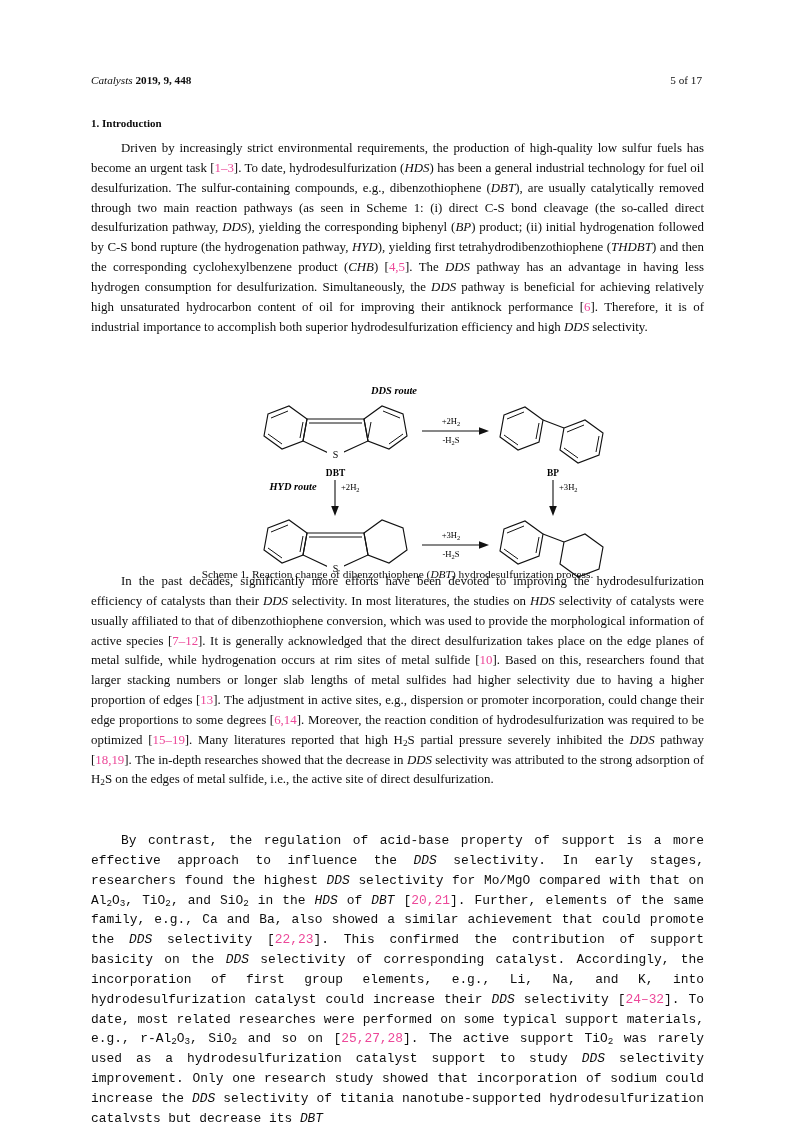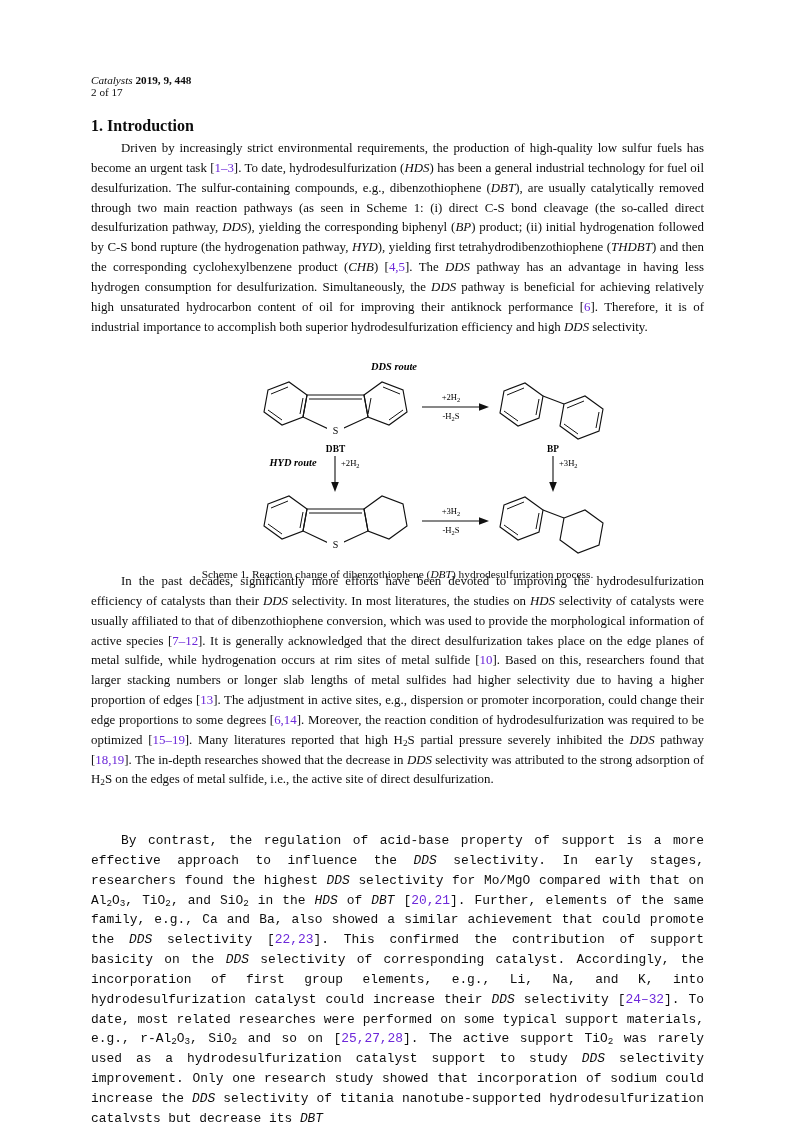--- a/index.html
+++ b/index.html
@@ -24,60 +24,59 @@
   .runhead {
     position: absolute;
     left: 91px;
     right: 91px;
     top: 74px;
     height: 16px;
     display: flex;
     justify-content: space-between;
     align-items: baseline;
     font-size: 11.2px;
-    flex-direction: column;
   }
   .runhead-left { white-space: nowrap; }
   .runhead-left .jname { font-style: italic; }
   .runhead-left .jvol { font-weight: bold; }
   .runhead-right { white-space: nowrap; font-size: 11.2px; }
 
   
   .sec-heading {
     position: absolute;
     left: 91px;
     top: 117px;
-    font-size: 16px;
+    font-size: 11px;
     font-weight: bold;
   }
   .para {
     position: absolute;
     left: 91px;
     width: 613px;
     text-align: justify;
     text-justify: inter-word;
     font-size: 12.9px;
     line-height: 19.85px;
     hyphens: none;
   }
   .para .ind { display: inline-block; width: 30px; }
   i { font-style: italic; }
   b { font-weight: normal; }
-  .ref { color: #6d28d9; }
+  .ref { color: #ec4899; }
   sub { font-size: 0.72em; vertical-align: -0.25em; line-height: 0; }
 
   #para-1 { top: 139px; }
   #para-2 { top: 572px; }
   #para-3 { top: 831px; font-family: Liberation Mono, monospace; }
 
   
   .scheme {
     position: absolute;
     left: 91px;
-    top: 356px;
+    top: 380px;
     width: 613px;
     height: 198px;
   }
   .scheme svg { display: block; }
   .scheme-caption {
     position: absolute;
     left: 91px;
     top: 566px;
     width: 613px;
     font-size: 11.4px;
@@ -116,21 +115,21 @@
   .bond-inner { stroke: #111111; stroke-width: 1.0; fill: none; }
   .arrow-line { stroke: #111111; stroke-width: 1.1; fill: none; }
 </style>
 </head>
 <body>
 
 <div class="page">
 
   <div class="runhead">
     <div class="runhead-left"><span class="jname">Catalysts</span> <span class="jvol">2019</span><span class="jvol">, 9, 448</span></div>
-    <div class="runhead-right">2 of 17</div>
+    <div class="runhead-right">5 of 17</div>
   </div>
 
   <div class="sec-heading">1. Introduction</div>
 
   <div class="para" id="para-1"><span class="ind"></span><span>Driven by increasingly strict environmental requirements, the production of high-quality low sulfur fuels has become an urgent task [</span><span class="ref">1–3</span><span>]. To date, hydrodesulfurization (</span><i>HDS</i><span>) has been a general industrial technology for fuel oil desulfurization. The sulfur-containing compounds, e.g., dibenzothiophene (</span><i>DBT</i><span>), are usually catalytically removed through two main reaction pathways (as seen in Scheme 1: (i) direct C-S bond cleavage (the so-called direct desulfurization pathway, </span><i>DDS</i><span>), yielding the corresponding biphenyl (</span><i>BP</i><span>) product; (ii) initial hydrogenation followed by C-S bond rupture (the hydrogenation pathway, </span><i>HYD</i><span>), yielding first tetrahydrodibenzothiophene (</span><i>THDBT</i><span>) and then the corresponding cyclohexylbenzene product (</span><i>CHB</i><span>) [</span><span class="ref">4,5</span><span>]. The </span><i>DDS</i><span> pathway has an advantage in having less hydrogen consumption for desulfurization. Simultaneously, the </span><i>DDS</i><span> pathway is beneficial for achieving relatively high unsaturated hydrocarbon content of oil for improving their antiknock performance [</span><span class="ref">6</span><span>]. Therefore, it is of industrial importance to accomplish both superior hydrodesulfurization efficiency and high </span><i>DDS</i><span> selectivity.</span></div>
 
   <div class="scheme">
     <svg width="613" height="198" viewBox="0 0 613 198" xmlns="http://www.w3.org/2000/svg">
 
       <text class="route-label" x="303" y="14">DDS route</text>

